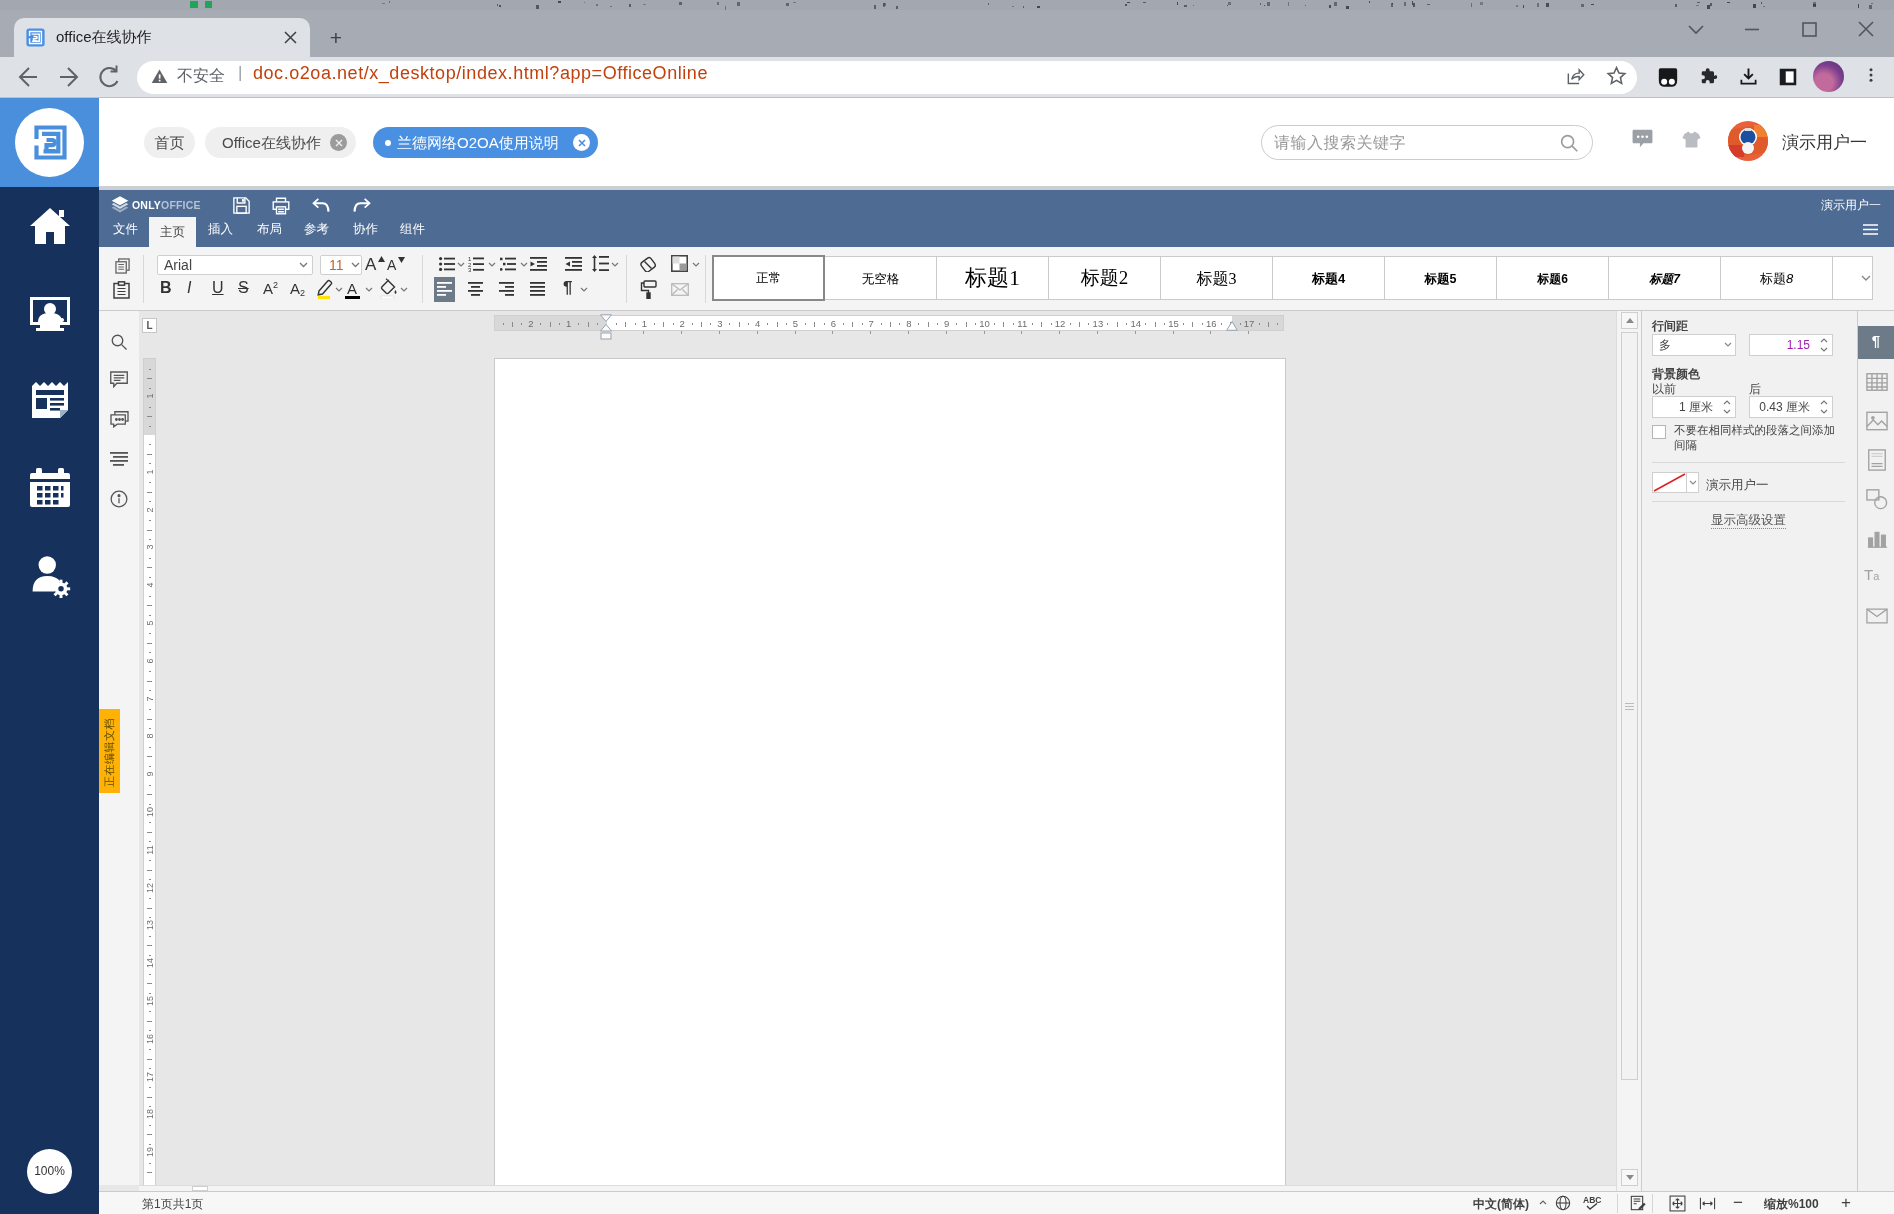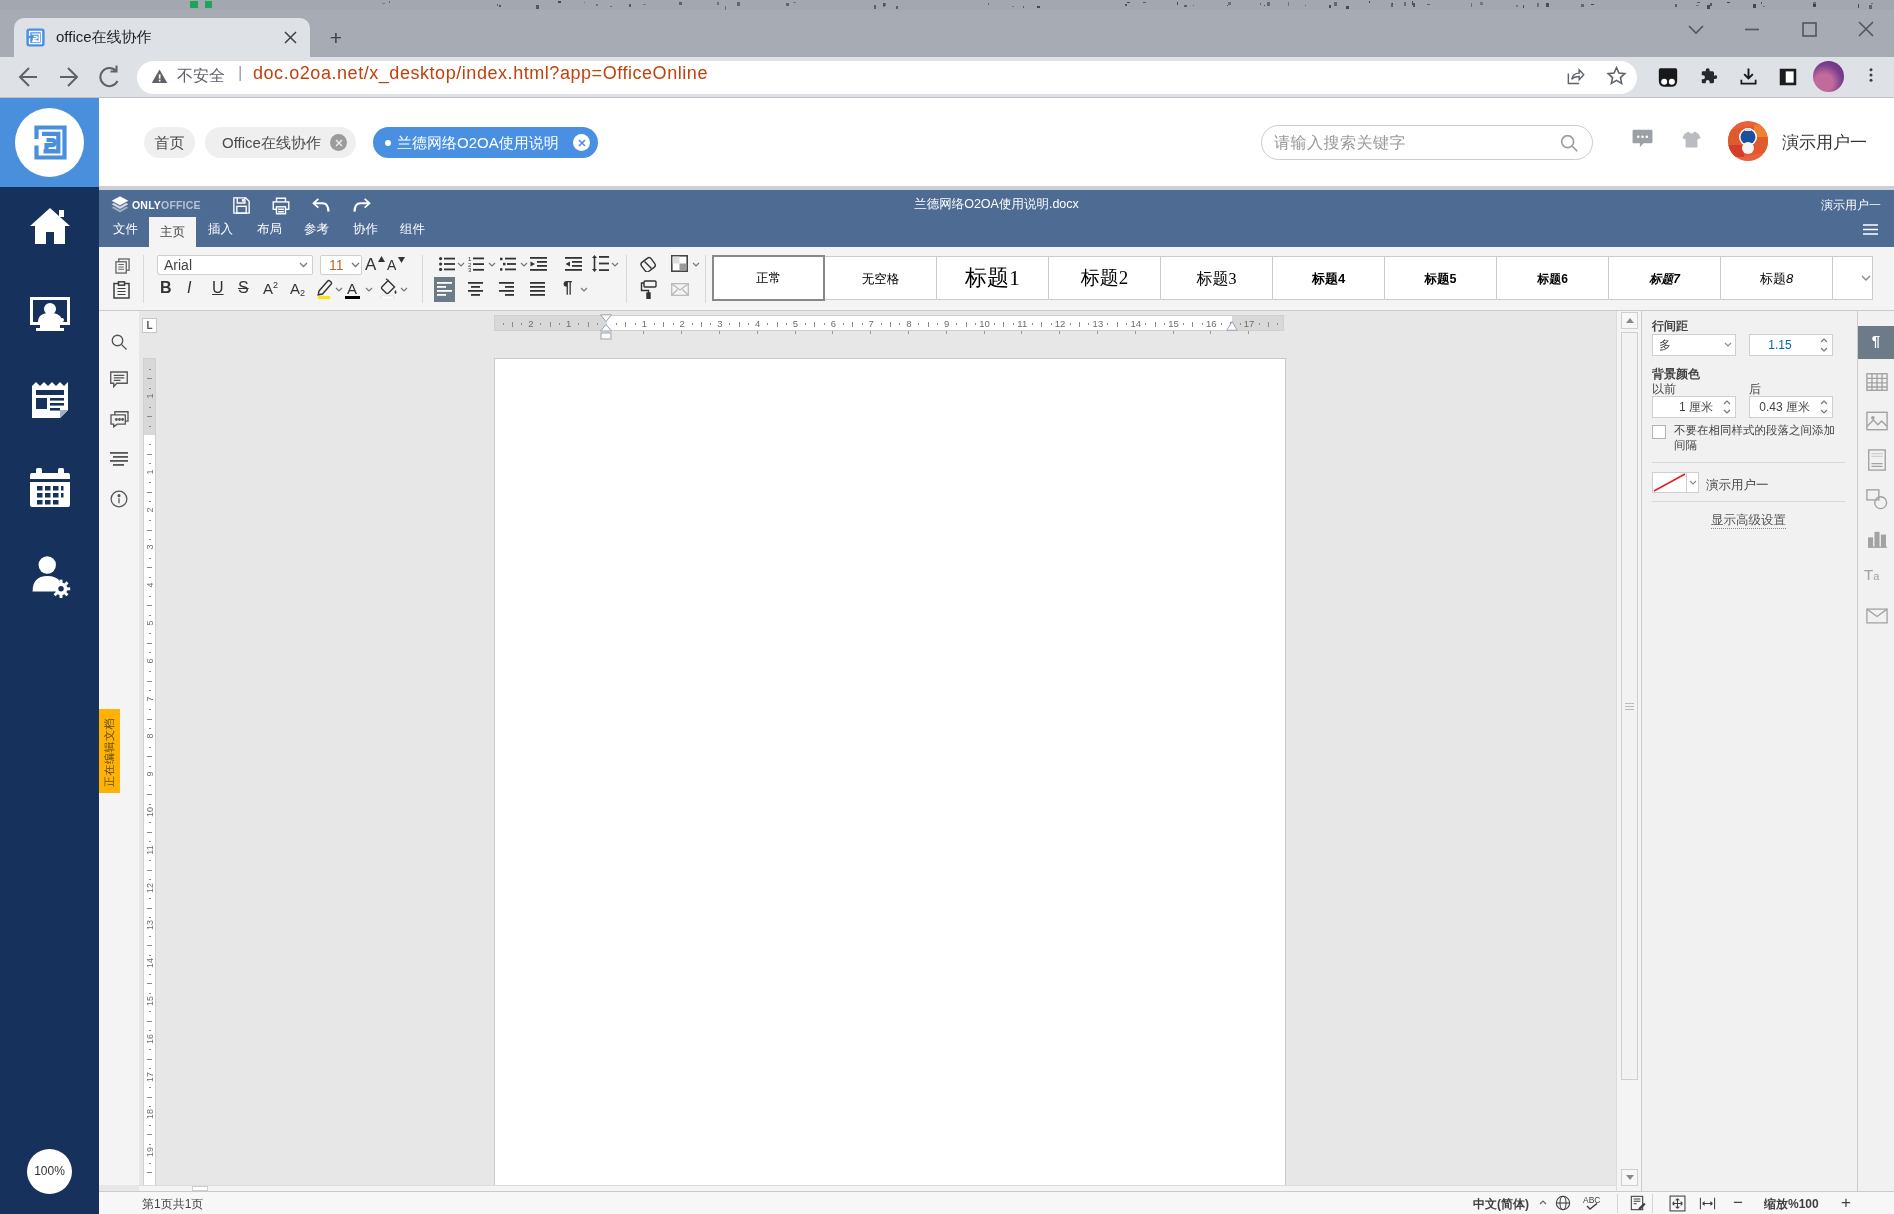--- a/index.html
+++ b/index.html
@@ -332,21 +332,20 @@
 <div class="abs" style="left:99px;top:186px;width:1795px;height:4px;background:#cbced2"></div>
 <div class="abs" id="ooheader">
   <div class="abs" id="oologo" style="left:11px;top:6px">
     <svg width="20" height="17" viewBox="0 0 24 20">
         <path d="M12 0 L22 5.5 L12 11 L2 5.5 Z" fill="#fff"></path>
         <path d="M4.5 8.2 L2 9.8 L12 15.3 L22 9.8 L19.5 8.2 L12 12.3 Z" fill="#fff" opacity=".75"></path>
         <path d="M4.5 12.4 L2 14 L12 19.5 L22 14 L19.5 12.4 L12 16.5 Z" fill="#fff" opacity=".45"></path>
       </svg>
   </div>
   <div class="abs" id="oobrand" style="left:33px">ONLY<span style="color:#b7c2d3">OFFICE</span></div>
-  <div class="abs" id="ootitle">兰德网络O2OA使用说明.docx</div>
   <div class="abs" id="oouser">演示用户一</div>
   <div class="abs" id="ooicons">
     <svg class="abs" style="left:134px;top:7px" width="17" height="17" viewBox="0 0 20 20" fill="none" stroke="#fff" stroke-width="1.6">
         <path d="M1 1 H15 L19 5 V19 H1 Z"></path>
         <path d="M5 1 V7 H14 V1"></path>
         <rect x="10.5" y="2.5" width="2.6" height="3" fill="#fff" stroke="none"></rect>
         <rect x="4.5" y="11" width="11" height="8" fill="none"></rect>
       </svg>
     <svg class="abs" style="left:173px;top:7px" width="18" height="18" viewBox="0 0 22 22" fill="none" stroke="#fff" stroke-width="1.7">
         <path d="M5.5 6 V1.5 H16.5 V6"></path>
@@ -840,21 +839,21 @@
   <svg class="abs" style="left:9px;top:864px" width="8" height="5" viewBox="0 0 8 5">
       <path d="M4 5 L8 0 H0 Z" fill="#8a8a8a"></path>
     </svg>
 </div>
 <div class="abs" id="rpanel">
   <div class="abs" style="left:10px;top:7px;font-size:12px;font-weight:bold;color:#444">行间距</div>
   <div class="abs" style="left:10px;top:23px;width:84px;height:22px;background:#fff;border:1px solid #cfcfcf;font-size:12px;color:#444;line-height:20px;padding-left:6px">多</div>
   <svg class="abs" style="left:82px;top:31px" width="8" height="5" viewBox="0 0 8 5" fill="none" stroke="#888" stroke-width="1.2">
       <path d="M1 1 L4 4 L7 1"></path>
     </svg>
-  <div class="abs" style="left:107px;top:23px;width:84px;height:22px;background:#fff;border:1px solid #cfcfcf;font-size:12px;color:#0369a1;line-height:20px;text-align:center;padding-right:22px">1.15</div>
+  <div class="abs" style="left:107px;top:23px;width:84px;height:22px;background:#fff;border:1px solid #cfcfcf;font-size:12px;color:#a21caf;line-height:20px;text-align:right;padding-right:22px">1.15</div>
   <svg class="abs" style="left:178px;top:27px" width="8" height="14" viewBox="0 0 8 14" fill="none" stroke="#777" stroke-width="1.2">
       <path d="M1 4 L4 1 L7 4 M1 10 L4 13 L7 10"></path>
     </svg>
   <div class="abs" style="left:10px;top:55px;font-size:12px;font-weight:bold;color:#444">背景颜色</div>
   <div class="abs" style="left:10px;top:70px;font-size:12px;color:#444">以前</div>
   <div class="abs" style="left:107px;top:70px;font-size:12px;color:#444">后</div>
   <div class="abs" style="left:10px;top:85px;width:84px;height:22px;background:#fff;border:1px solid #cfcfcf;font-size:12px;color:#444;line-height:20px;text-align:right;padding-right:22px">1 厘米</div>
   <svg class="abs" style="left:81px;top:89px" width="8" height="14" viewBox="0 0 8 14" fill="none" stroke="#777" stroke-width="1.2">
       <path d="M1 4 L4 1 L7 4 M1 10 L4 13 L7 10"></path>
     </svg>
@@ -917,21 +916,21 @@
   <div class="abs" style="left:43px;top:4px">第1页共1页</div>
   <div class="abs" style="left:1374px;top:4px;font-weight:bold;color:#3f3f3f">中文(简体)</div>
   <svg class="abs" style="left:1440px;top:8px" width="8" height="5" viewBox="0 0 8 5" fill="none" stroke="#666" stroke-width="1.2">
       <path d="M1 4 L4 1 L7 4"></path>
     </svg>
   <svg class="abs" style="left:1456px;top:3px" width="16" height="16" viewBox="0 0 24 24" fill="none" stroke="#3f3f3f" stroke-width="1.6">
       <circle cx="12" cy="12" r="10"></circle>
       <ellipse cx="12" cy="12" rx="4.5" ry="10"></ellipse>
       <path d="M2 12 H22"></path>
     </svg>
-  <div class="abs" style="left:1484px;top:3px;font-size:8.5px;font-weight:normal;color:#3f3f3f;letter-spacing:0">ABC</div>
+  <div class="abs" style="left:1484px;top:3px;font-size:8.5px;font-weight:bold;color:#3f3f3f;letter-spacing:0">ABC</div>
   <svg class="abs" style="left:1487px;top:11px" width="12" height="7" viewBox="0 0 12 7" fill="none" stroke="#3f3f3f" stroke-width="1.4">
       <path d="M1 3 L4 6 L11 0.5"></path>
     </svg>
   <div class="abs" style="left:1518px;top:2px;width:1px;height:19px;background:#d5d5d5"></div>
   <svg class="abs" style="left:1531px;top:3px" width="16" height="16" viewBox="0 0 24 24" fill="none" stroke="#3f3f3f" stroke-width="1.6">
       <rect x="2" y="2" width="17" height="20"></rect>
       <path d="M5.5 6 H15.5 M5.5 9.5 H15.5 M5.5 13 H10"></path>
       <path d="M13 19.5 L21 11.5 L23.5 14 L15.5 22 L12.5 22.5 Z" fill="#3f3f3f" stroke="none"></path>
     </svg>
   <div class="abs" style="left:1553px;top:2px;width:1px;height:19px;background:#d5d5d5"></div>

